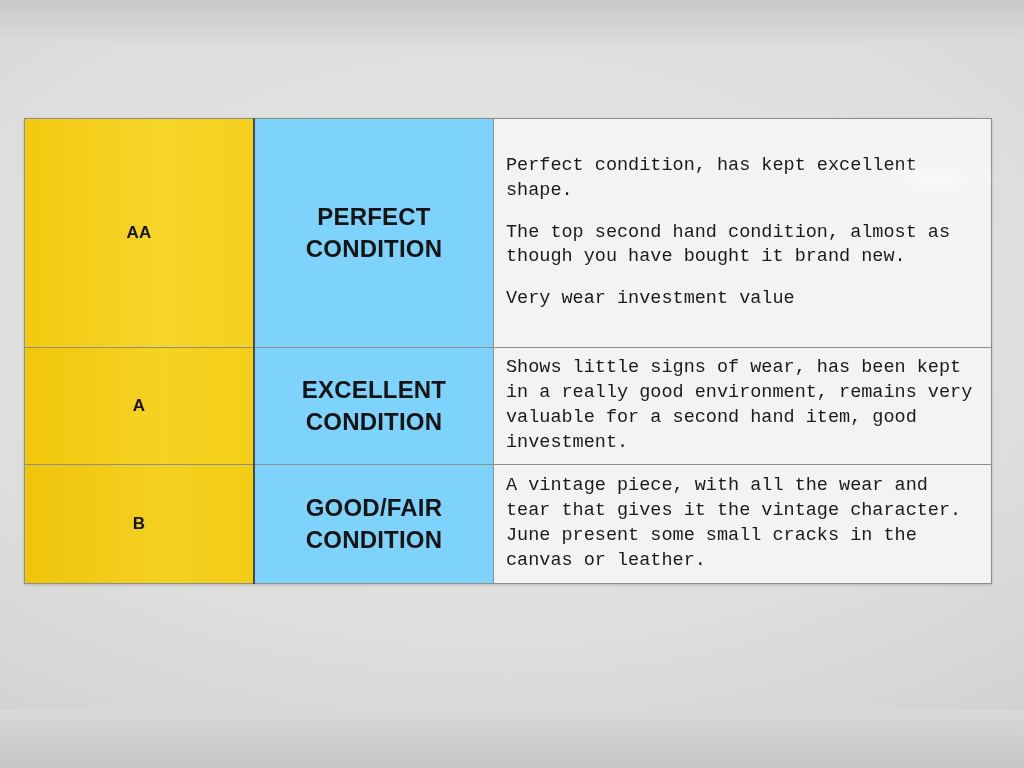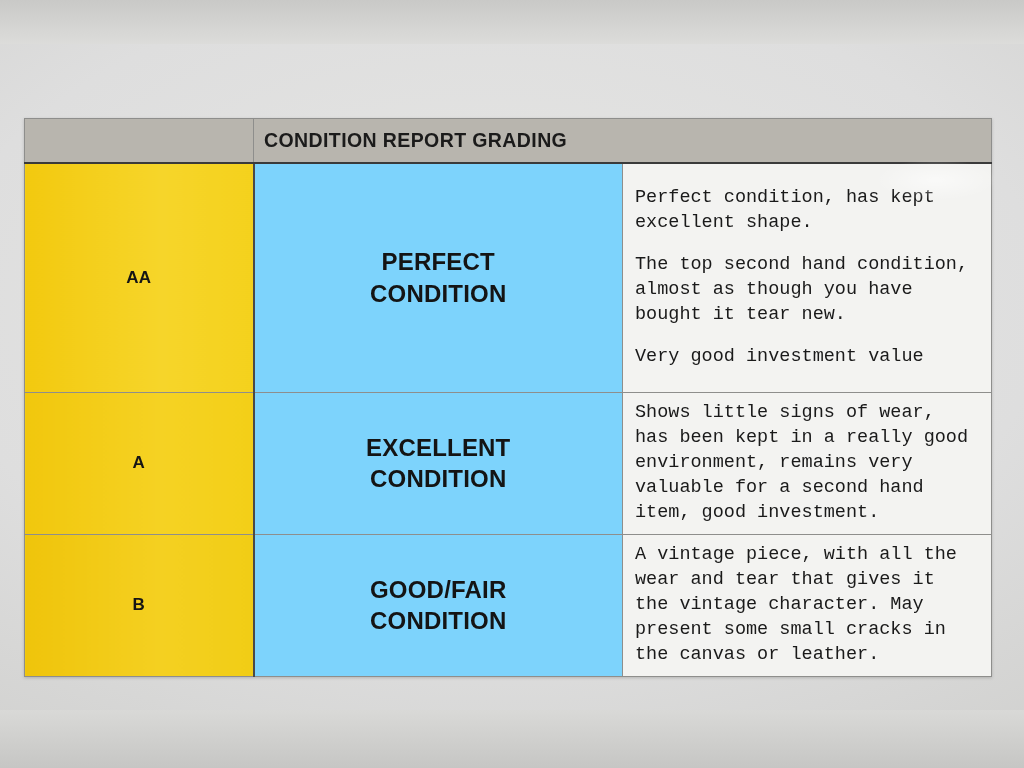--- a/index.html
+++ b/index.html
@@ -138,35 +138,31 @@
 </head>
 <body>
 
 <div class="photo">
   <div class="paper-shadow-top"></div>
   <div class="paper-shadow-bottom"></div>
 
   <div class="table-wrap">
     <table class="grading">
       <tbody>
-        <tr>
-          <td class="hdr-blank"></td>
-          <td class="hdr-title" colspan="2">CONDITION REPORT GRADING</td>
-        </tr>
 
         <tr class="row-aa">
           <td class="grade-cell g-aa">AA</td>
           <td class="cond-cell">
             <div>PERFECT</div>
             <div>CONDITION</div>
           </td>
           <td class="desc-cell">
             <p>Perfect condition, has kept excellent shape.</p>
-            <p>The top second hand condition, almost as though you have bought it tear new.</p>
-            <p>Very good investment value</p>
+            <p>The top second hand condition, almost as though you have bought it brand new.</p>
+            <p>Very wear investment value</p>
           </td>
         </tr>
 
         <tr class="row-a">
           <td class="grade-cell g-a">A</td>
           <td class="cond-cell">
             <div>EXCELLENT</div>
             <div>CONDITION</div>
           </td>
           <td class="desc-cell compact">
@@ -175,21 +171,21 @@
         </tr>
 
 
         <tr class="row-b">
           <td class="grade-cell g-b">B</td>
           <td class="cond-cell">
             <div>GOOD/FAIR</div>
             <div>CONDITION</div>
           </td>
           <td class="desc-cell compact">
-            <p>A vintage piece, with all the wear and tear that gives it the vintage character. May present some small cracks in the canvas or leather.</p>
+            <p>A vintage piece, with all the wear and tear that gives it the vintage character. June present some small cracks in the canvas or leather.</p>
           </td>
         </tr>
       </tbody>
     </table>
   </div>
 
   <div class="glare"></div>
 </div>
 
 </body></html>

